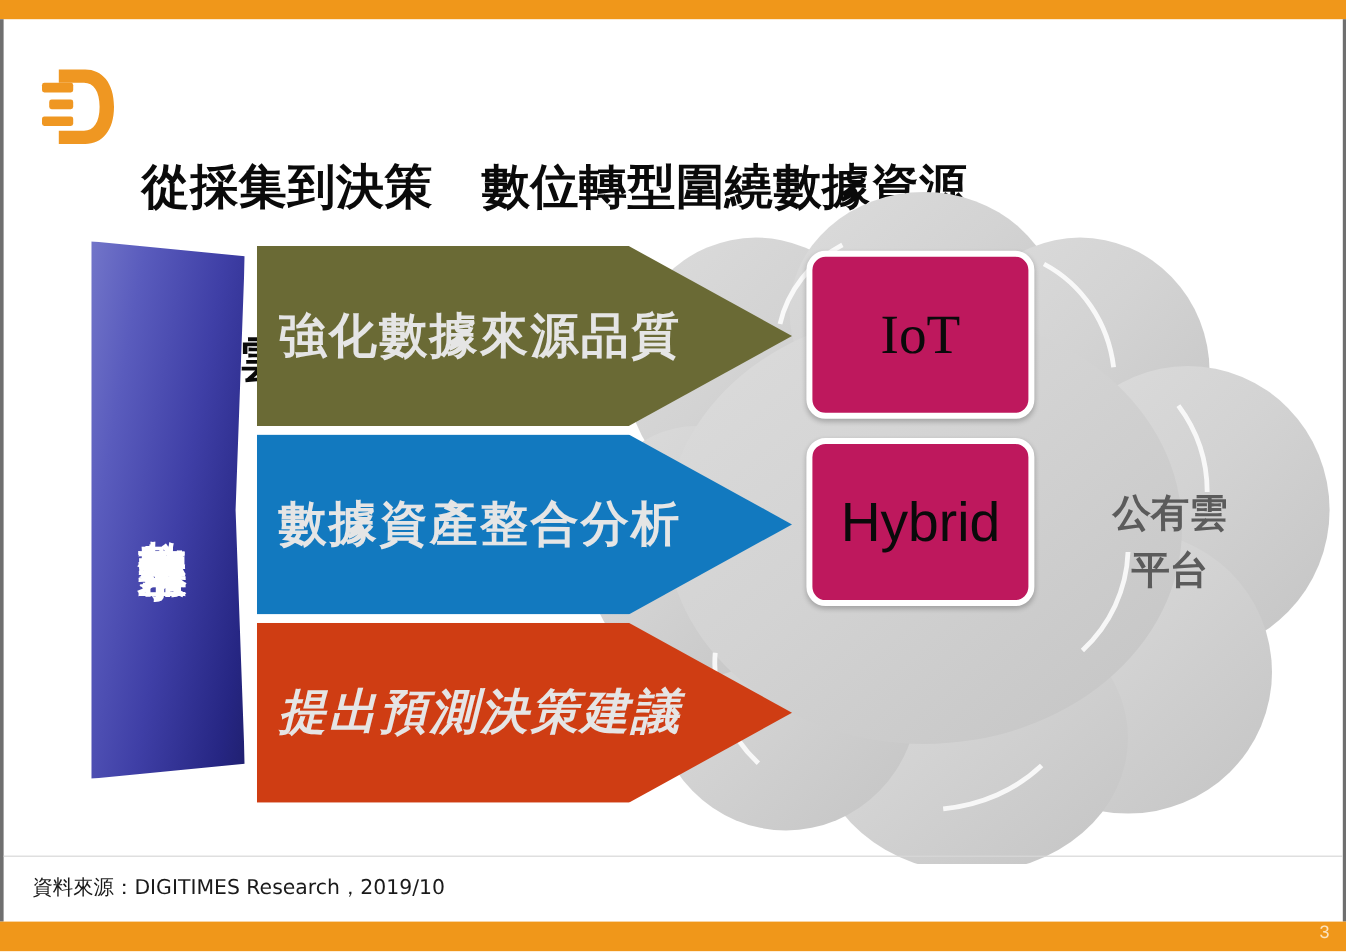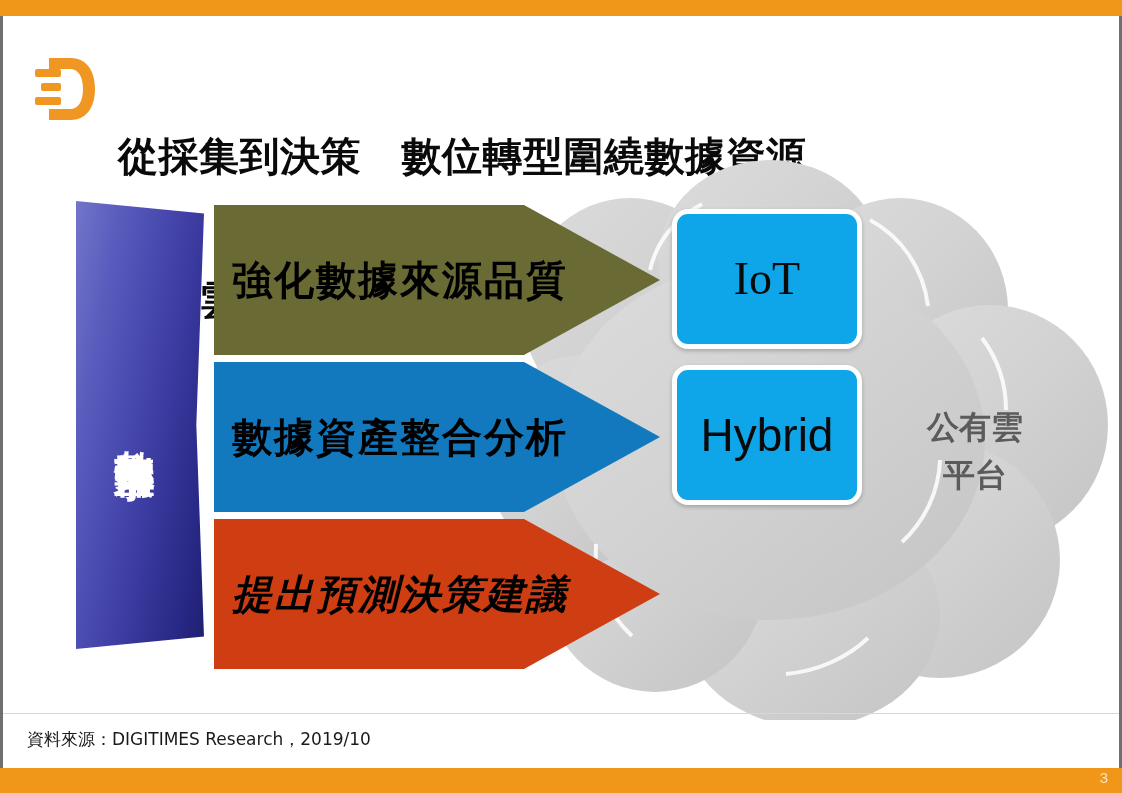--- a/index.html
+++ b/index.html
@@ -92,36 +92,36 @@
   
   .arrow{
     position:absolute;
     left:214px;
     width:446px; height:150px;
     display:flex; align-items:center;
     clip-path:polygon(0% 0%, 69.5% 0%, 100% 50%, 69.5% 100%, 0% 100%);
   }
   .arrow span{
     display:block;
-    color:#000000; font-weight:bold;
+    color:#e5e5e5; font-weight:bold;
     font-size:40px; line-height:46px;
     letter-spacing:2px;
     padding-left:18px;
     font-family:"DejaVu Sans","Liberation Sans",sans-serif;
     white-space:nowrap;
   }
   #arrow-0{ top:205px; background:#6a6a35; }
   #arrow-1{ top:362px; background:#1279bf;align-items:center; }
   #arrow-2{ top:519px; background:#cf3d13;font-style:italic; }
 
   
   .svc{
     position:absolute;
     left:672px; width:190px; height:140px;
-    background:#0ea5e9;
+    background:#be185d;
     border:5px solid #ffffff;
     border-radius:16px;
     display:flex; align-items:center; justify-content:center;
     color:#0a0a0a;
     box-shadow:0 2px 4px rgba(0,0,0,0.22);
   }
   #svc-0{ top:209px; }
   #svc-1{ top:365px; }
   #svc-2{ top:521px; }
   .svc-label{

